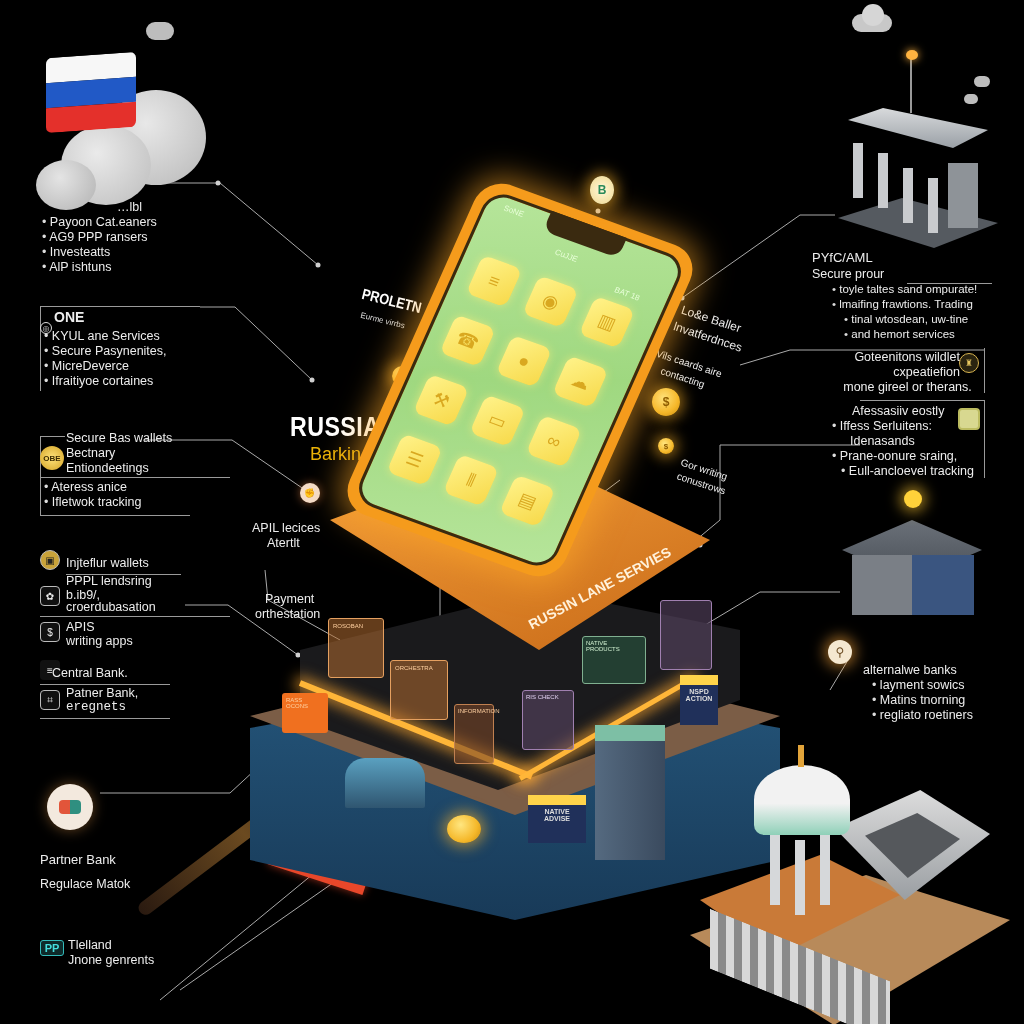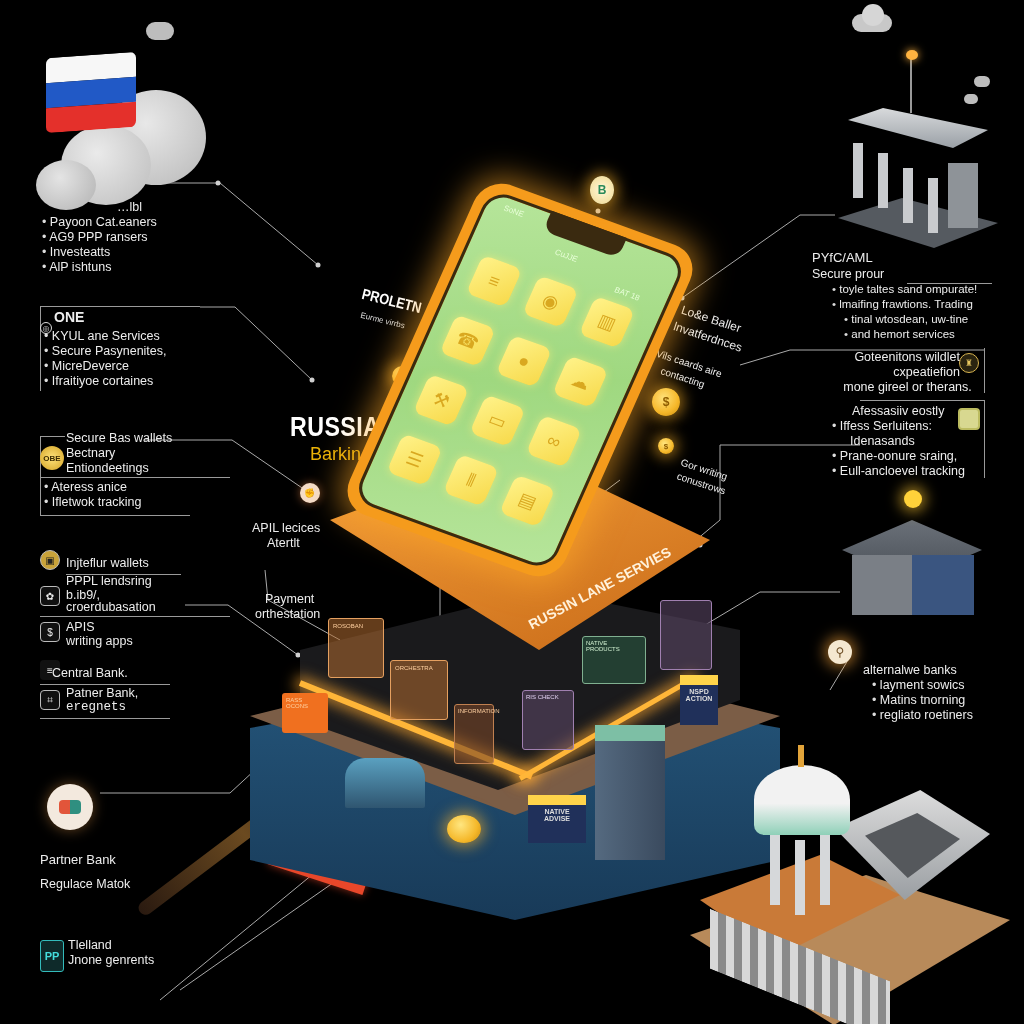--- a/index.html
+++ b/index.html
@@ -131,21 +131,21 @@
   <div class="txt abs" style="left:26px;top:150px;font-family:Liberation Mono, monospace;">eregnets</div>
   <div class="box-line" style="left:0;top:168px;width:130px;"></div>
 </div>
 
 <div class="badge" style="left:47px;top:784px;width:46px;height:46px;background:#f3e9de;box-shadow:0 0 14px rgba(255,170,80,0.4);">
   <div style="width:22px;height:14px;background:linear-gradient(90deg,#e2553a 50%,#2f8f80 50%);border-radius:4px;"></div>
 </div>
 <div class="abs txt" style="left:40px;top:852px;font-size:13px;">Partner Bank</div>
 <div class="abs txt" style="left:40px;top:877px;font-size:12.5px;">Regulace Matok</div>
 
-<div class="abs" style="left:40px;top:940px;width:24px;height:32px;background:#0e2a2a;border:1px solid #3bb;color:#4dd;font-size:11px;font-weight:bold;display:flex;align-items:center;justify-content:center;border-radius:3px;">PP</div>
+<div class="abs" style="left:40px;top:940px;width:24px;height:16px;background:#0e2a2a;border:1px solid #3bb;color:#4dd;font-size:11px;font-weight:bold;display:flex;align-items:center;justify-content:center;border-radius:3px;">PP</div>
 <div class="abs" style="left:68px;top:938px;">
   <div class="txt">Tlelland</div>
   <div class="txt">Jnone genrents</div>
 </div>
 
 <div class="abs" style="left:140px;top:905px;width:260px;height:14px;background:linear-gradient(90deg,#2a1a10,#6b4a20,#2a1a10);transform:rotate(-37deg);transform-origin:left center;border-radius:7px;"></div>
 <div class="abs" style="left:268px;top:860px;width:100px;height:20px;background:#e8472a;transform:rotate(18deg);box-shadow:0 0 8px rgba(232,71,42,0.6);"></div>
 
 <div class="abs" style="left:290px;top:412px;font-size:27px;font-weight:bold;color:#fff;letter-spacing:0.5px;transform:scaleX(0.86);transform-origin:left;">RUSSIAN</div>
 <div class="abs" style="left:310px;top:444px;font-size:18px;color:#eab308;">Barkin</div>
@@ -252,21 +252,21 @@
 </div>
 <div class="badge" style="left:959px;top:353px;width:20px;height:20px;border:1px solid #d9b550;background:#2a2410;color:#e8c860;">♜</div>
 
 <div class="box-line" style="left:860px;top:400px;width:124px;"></div>
 <div class="vline" style="left:984px;top:400px;height:78px;"></div>
 <div class="abs" style="left:820px;top:404px;width:160px;">
   <div class="txt" style="margin-left:32px;">Afessasiiv eostly</div>
   <div class="txt bullet" style="margin-left:12px;">Iffess Serluitens:</div>
   <div class="txt" style="margin-left:30px;">Idenasands</div>
   <div class="txt bullet" style="margin-left:12px;">Prane-oonure sraing,</div>
-  <div class="txt bullet" style="margin-left:12px;">Eull-ancloevel tracking</div>
+  <div class="txt bullet" style="margin-left:21px;">Eull-ancloevel tracking</div>
 </div>
 <div class="badge" style="left:958px;top:408px;width:22px;height:22px;border-radius:4px;background:#d8d890;border:2px solid #bcbc60;"></div>
 
 <div class="abs" style="left:842px;top:500px;width:140px;height:120px;">
   <div class="abs" style="left:0;top:20px;width:140px;height:60px;background:linear-gradient(180deg,#6a7078,#4a5058);clip-path:polygon(0 50%,50% 0,100% 50%,50% 100%);"></div>
   <div class="abs" style="left:10px;top:55px;width:60px;height:60px;background:#7a7f86;"></div>
   <div class="abs" style="left:70px;top:55px;width:62px;height:60px;background:#3a5580;"></div>
   <div class="abs" style="left:62px;top:-10px;width:18px;height:18px;border-radius:50%;background:#ffd23a;box-shadow:0 0 14px 4px rgba(255,200,50,0.6);"></div>
 </div>
 

